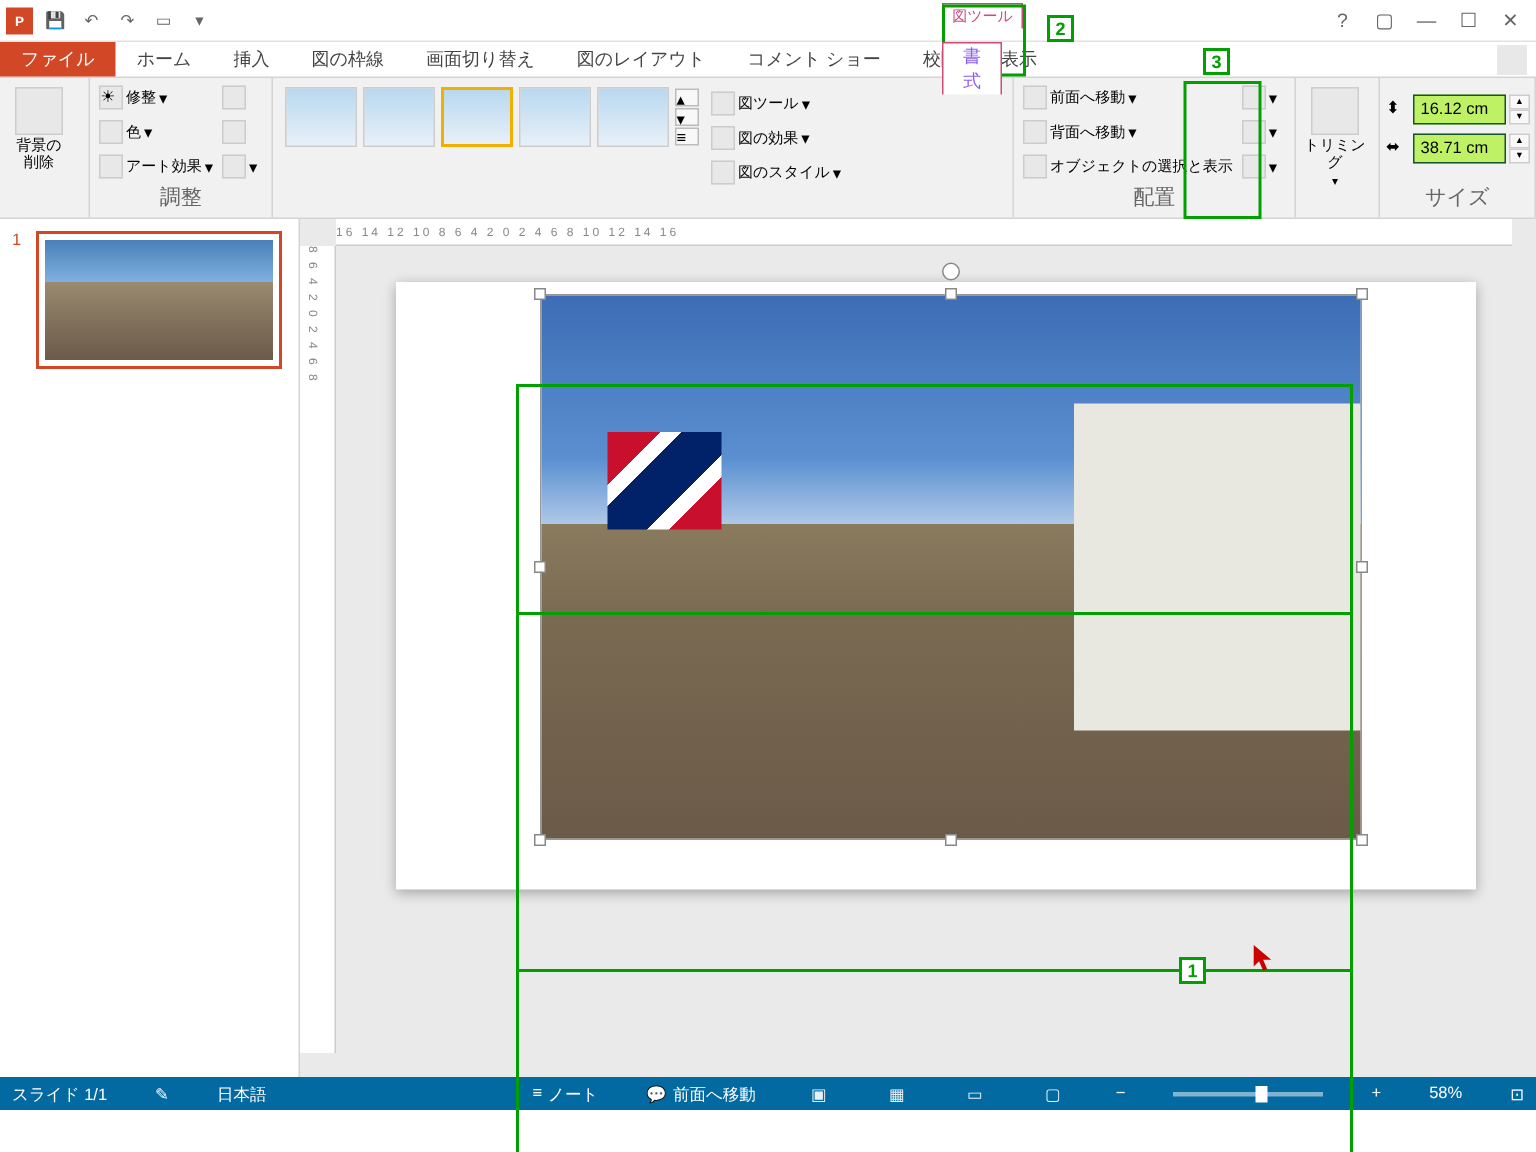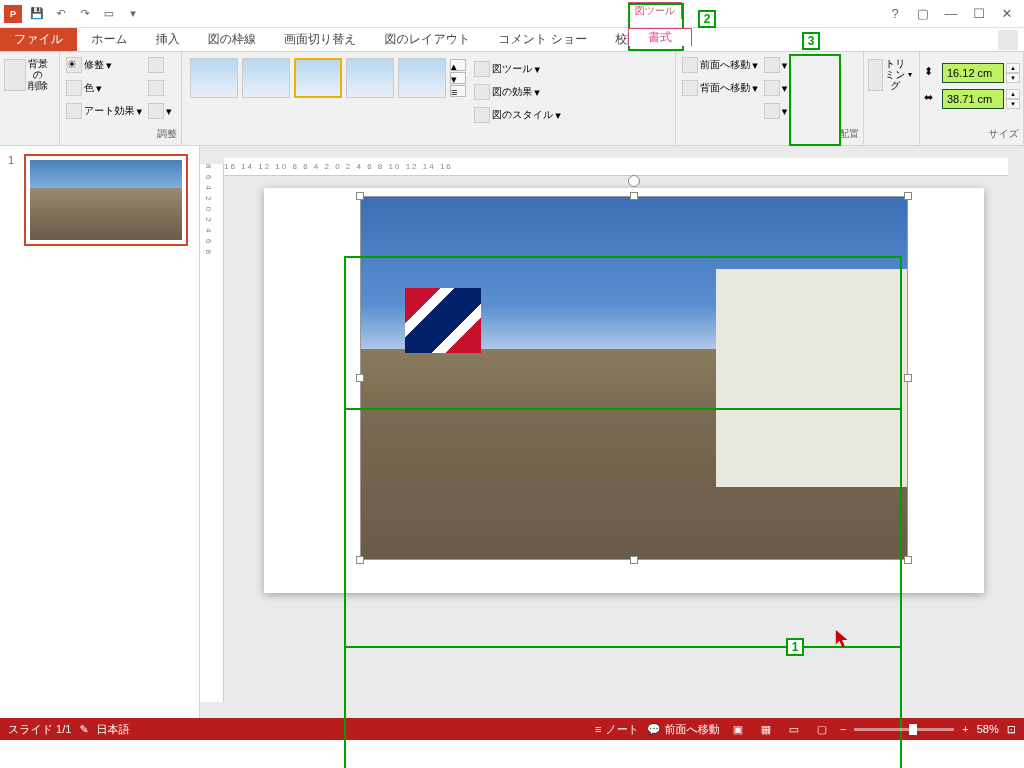--- a/index.html
+++ b/index.html
@@ -9,27 +9,27 @@
 .qat-item{width:18px;height:18px;display:flex;align-items:center;justify-content:center;color:#666}
 .title-text{position:absolute;left:50%;transform:translateX(-50%);color:#666;font-size:12px}
 .title-right{position:absolute;right:4px;display:flex;align-items:center;gap:2px}
 .win-btn{width:26px;height:20px;display:flex;align-items:center;justify-content:center;color:#666;font-size:13px}
 .ctx-tab{position:absolute;left:628px;top:2px;width:54px;height:24px;text-align:center;background:#fff}
 .ctx-tab-label{font-size:10px;color:#ce4b7a;padding:1px 0;border-top:1px solid #ce4b7a;border-left:1px solid #ce4b7a;border-right:1px solid #ce4b7a}
 .tab-row{height:24px;background:#fff;display:flex;align-items:stretch;border-bottom:1px solid #d4d4d4;position:relative}
 .tab{padding:0 14px;display:flex;align-items:center;color:#444;font-size:12px;cursor:pointer}
 .tab.file{background:#d24726;color:#fff}
 .tab.active{background:#fff;border:1px solid #ce4b7a;border-bottom:none;color:#ce4b7a;z-index:2}
-.tab.format{position:absolute;left:628px;width:64px;justify-content:center;color:#ec4899}
+.tab.format{position:absolute;left:628px;width:40px;justify-content:center;color:#8b5cf6}
 .avatar{position:absolute;right:6px;top:2px;width:20px;height:20px;background:#e8e8e8}
 .ribbon{height:94px;background:#f1f1f1;border-bottom:1px solid #d4d4d4;display:flex}
 .grp{border-right:1px solid #d4d4d4;display:flex;flex-direction:column;padding:2px 4px}
 .grp-body{flex:1;display:flex;align-items:flex-start;gap:2px}
-.grp-label{text-align:right;font-size:10px;color:#666;padding-bottom:2px;position:relative}
-.big-btn{width:44px;display:flex;flex-direction:row;align-items:center;gap:2px;padding-top:4px}
+.grp-label{text-align:center;font-size:14px;color:#666;padding-bottom:2px;position:relative}
+.big-btn{width:44px;display:flex;flex-direction:column;align-items:center;gap:2px;padding-top:4px}
 .big-btn .ico{width:32px;height:32px;background:#e8e8e8;border:1px solid #ccc}
 .big-btn .lbl{font-size:10px;text-align:center;line-height:1.1}
 .small-row{display:flex;align-items:center;gap:2px;height:22px;padding:0 2px}
 .small-row .ico{width:16px;height:16px;background:#e8e8e8;border:1px solid #ccc}
 .small-row .lbl{font-size:10px}
 .gallery{display:flex;gap:4px;padding:4px;align-items:center}
 .gal-item{width:48px;height:40px;background:linear-gradient(180deg,#b8d8f0,#e8f0f8);border:1px solid #ccc}
 .gal-item.sel{border:2px solid #f0b000}
 .gal-more{width:16px;display:flex;flex-direction:column;gap:1px}
 .gal-more div{height:12px;border:1px solid #bbb;background:#f8f8f8}
@@ -38,37 +38,37 @@
 .size-input{width:62px;height:20px;border:1px solid #14532d;background:#bef264;font-size:11px;padding:0 4px;display:flex;align-items:center}
 .spinner{width:14px;display:flex;flex-direction:column}
 .spinner div{height:10px;border:1px solid #ccc;background:#f8f8f8;font-size:7px;text-align:center;line-height:8px}
 .workspace{height:572px;display:flex;background:#eaeaea}
 .thumbs{width:200px;background:#fff;border-right:1px solid #d4d4d4;padding:8px;overflow:auto}
 .thumb-item{display:flex;gap:4px;margin-bottom:8px}
 .thumb-num{font-size:11px;color:#d24726;width:12px}
 .thumb{width:164px;height:92px;border:2px solid #d24726;background:#fff;padding:4px;display:flex;align-items:center;justify-content:center}
 .thumb-img{width:100%;height:100%;background:linear-gradient(180deg,#4a7fb8 0%,#7fb0e0 35%,#9a8a70 35%,#6a5a48 100%)}
 .editor{flex:1;position:relative;background:#eaeaea}
-.ruler-h{position:absolute;top:12px;left:24px;right:16px;height:18px;background:#fff;border-bottom:1px solid #ccc;font-size:8px;color:#888;overflow:hidden;white-space:nowrap;letter-spacing:2px;padding-top:4px}
+.ruler-h{position:absolute;top:0;left:24px;right:16px;height:18px;background:#fff;border-bottom:1px solid #ccc;font-size:8px;color:#888;overflow:hidden;white-space:nowrap;letter-spacing:2px;padding-top:4px}
 .ruler-v{position:absolute;top:18px;left:0;width:24px;bottom:16px;background:#fff;border-right:1px solid #ccc;font-size:8px;color:#888;writing-mode:vertical-lr;overflow:hidden;letter-spacing:2px;padding-left:4px}
 .canvas-area{position:absolute;top:18px;left:24px;right:0;bottom:0;overflow:auto;display:flex;align-items:flex-start;justify-content:center;padding:24px}
 .slide{width:720px;height:405px;background:#fff;box-shadow:0 2px 8px rgba(0,0,0,0.3);position:relative}
 .pic{position:absolute;left:96px;top:8px;width:548px;height:364px;border:1px solid #999}
 .pic-img{width:100%;height:100%;background:linear-gradient(180deg,#3d6db5 0%,#5a8fd0 30%,#aec8e8 42%,#8a7a5e 42%,#7a6a52 60%,#6a5a48 100%);position:relative;overflow:hidden}
 .pic-img::before{content:"";position:absolute;left:8%;top:25%;width:14%;height:18%;background:linear-gradient(135deg,#c8102e 25%,#fff 25%,#fff 35%,#012169 35%,#012169 65%,#fff 65%,#fff 75%,#c8102e 75%)}
 .pic-img::after{content:"";position:absolute;right:0;top:20%;width:35%;height:60%;background:#e8e8e0}
 .handle{position:absolute;width:8px;height:8px;background:#fff;border:1px solid #888}
 .handle.tl{top:-5px;left:-5px}.handle.tr{top:-5px;right:-5px}.handle.bl{bottom:-5px;left:-5px}.handle.br{bottom:-5px;right:-5px}
 .handle.tm{top:-5px;left:50%;margin-left:-4px}.handle.bm{bottom:-5px;left:50%;margin-left:-4px}
 .handle.ml{top:50%;left:-5px;margin-top:-4px}.handle.mr{top:50%;right:-5px;margin-top:-4px}
 .rot{position:absolute;top:-22px;left:50%;margin-left:-6px;width:12px;height:12px;border:1px solid #888;border-radius:50%;background:#fff}
 .annot{position:absolute;border:2px solid #00a000;pointer-events:none}
 .annot-num{position:absolute;width:18px;height:18px;border:2px solid #00a000;background:#fff;color:#00a000;font-size:12px;font-weight:bold;display:flex;align-items:center;justify-content:center}
 .cursor{position:absolute;width:18px;height:22px;color:#c00}
-.statusbar{height:22px;background:#b91c1c;color:#fff;display:flex;align-items:center;font-size:11px;padding:0 8px;gap:8px}
+.statusbar{height:22px;background:#0369a1;color:#fff;display:flex;align-items:center;font-size:11px;padding:0 8px;gap:32px}
 .statusbar .spacer{flex:1}
 .sb-item{display:flex;align-items:center;gap:4px}
 .view-btn{width:20px;height:16px;display:flex;align-items:center;justify-content:center;opacity:.9}
 .zoom-slider{width:100px;height:3px;background:rgba(255,255,255,.5);position:relative}
 .zoom-slider::after{content:"";position:absolute;left:55%;top:-4px;width:8px;height:11px;background:#fff}
 </style>
 </head>
 <body>
 
 <div class="titlebar">
@@ -188,20 +188,24 @@
       <div style="display:flex;flex-direction:column;gap:1px">
         <div class="small-row">
             <div class="ico"></div>
             <span class="lbl">前面へ移動</span>
             <span>▾</span>
           </div>
         <div class="small-row">
             <div class="ico"></div>
             <span class="lbl">背面へ移動</span>
             <span>▾</span>
+          </div>
+        <div class="small-row">
+            <div class="ico"></div>
+            <span class="lbl">オブジェクトの選択と表示</span>
           </div>
       </div>
       <div style="display:flex;flex-direction:column;gap:1px">
         <div class="small-row">
             <div class="ico"></div>
             <span>▾</span>
           </div>
         <div class="small-row">
             <div class="ico"></div>
             <span>▾</span>

